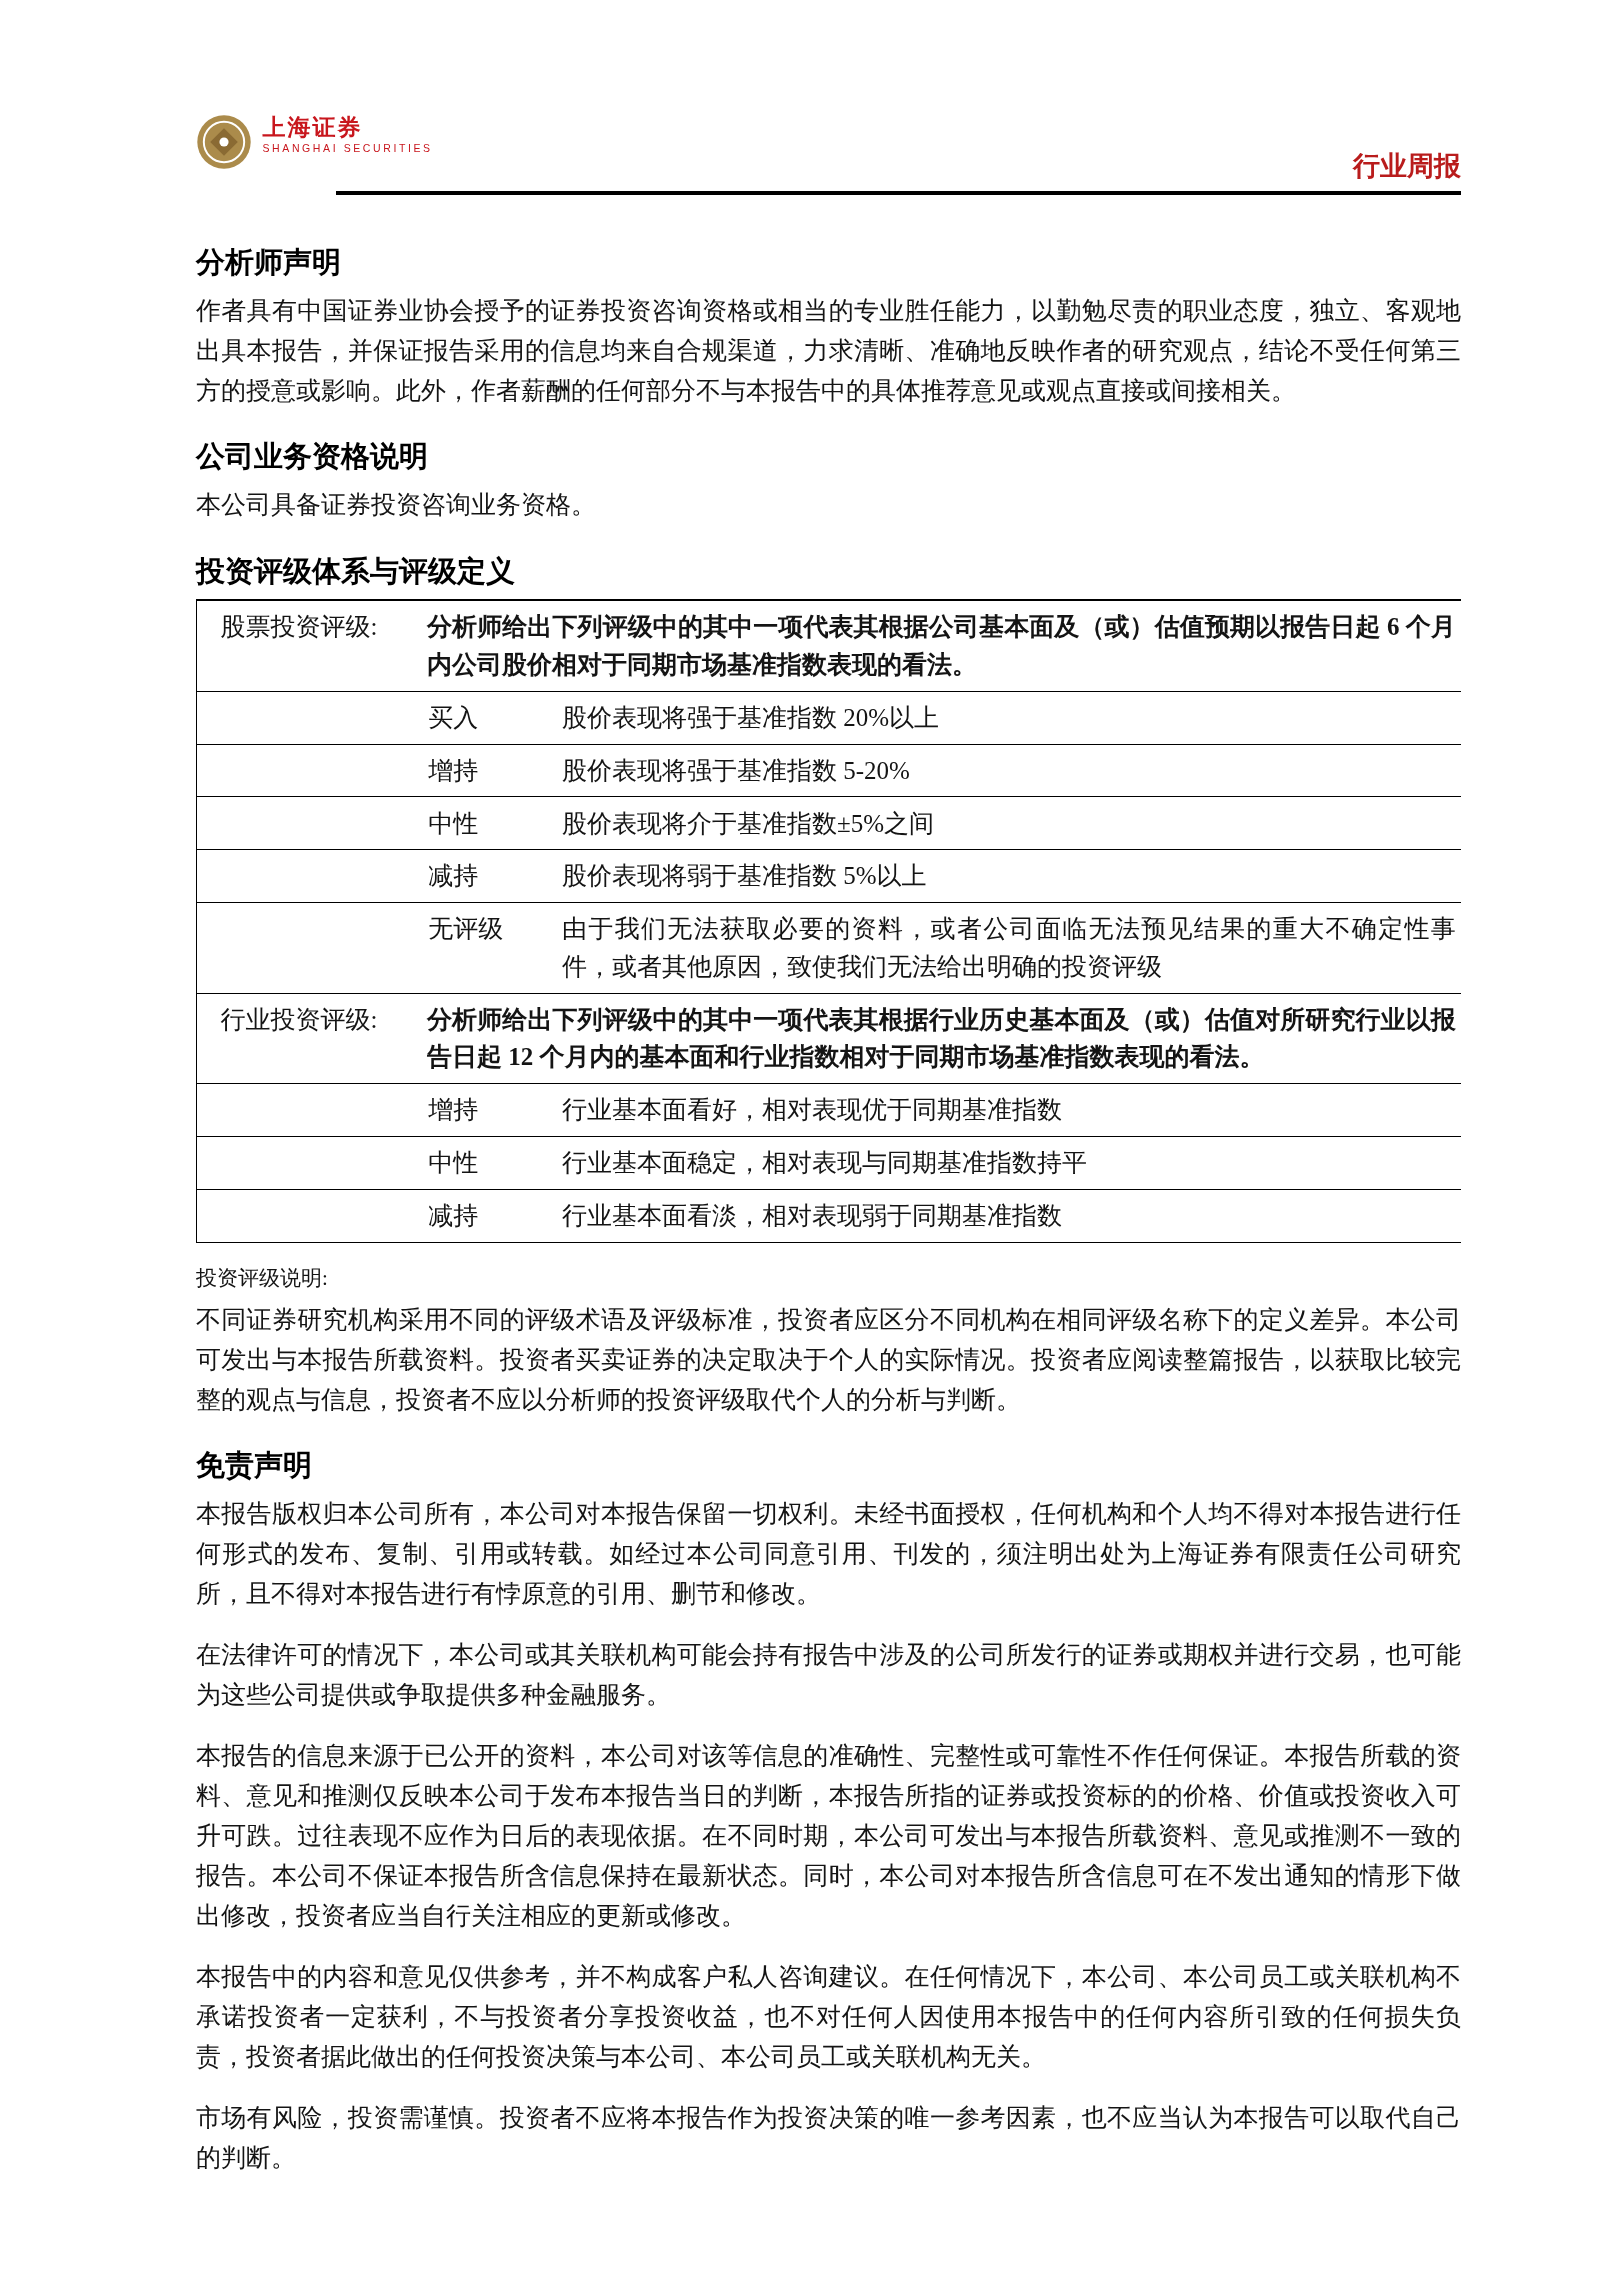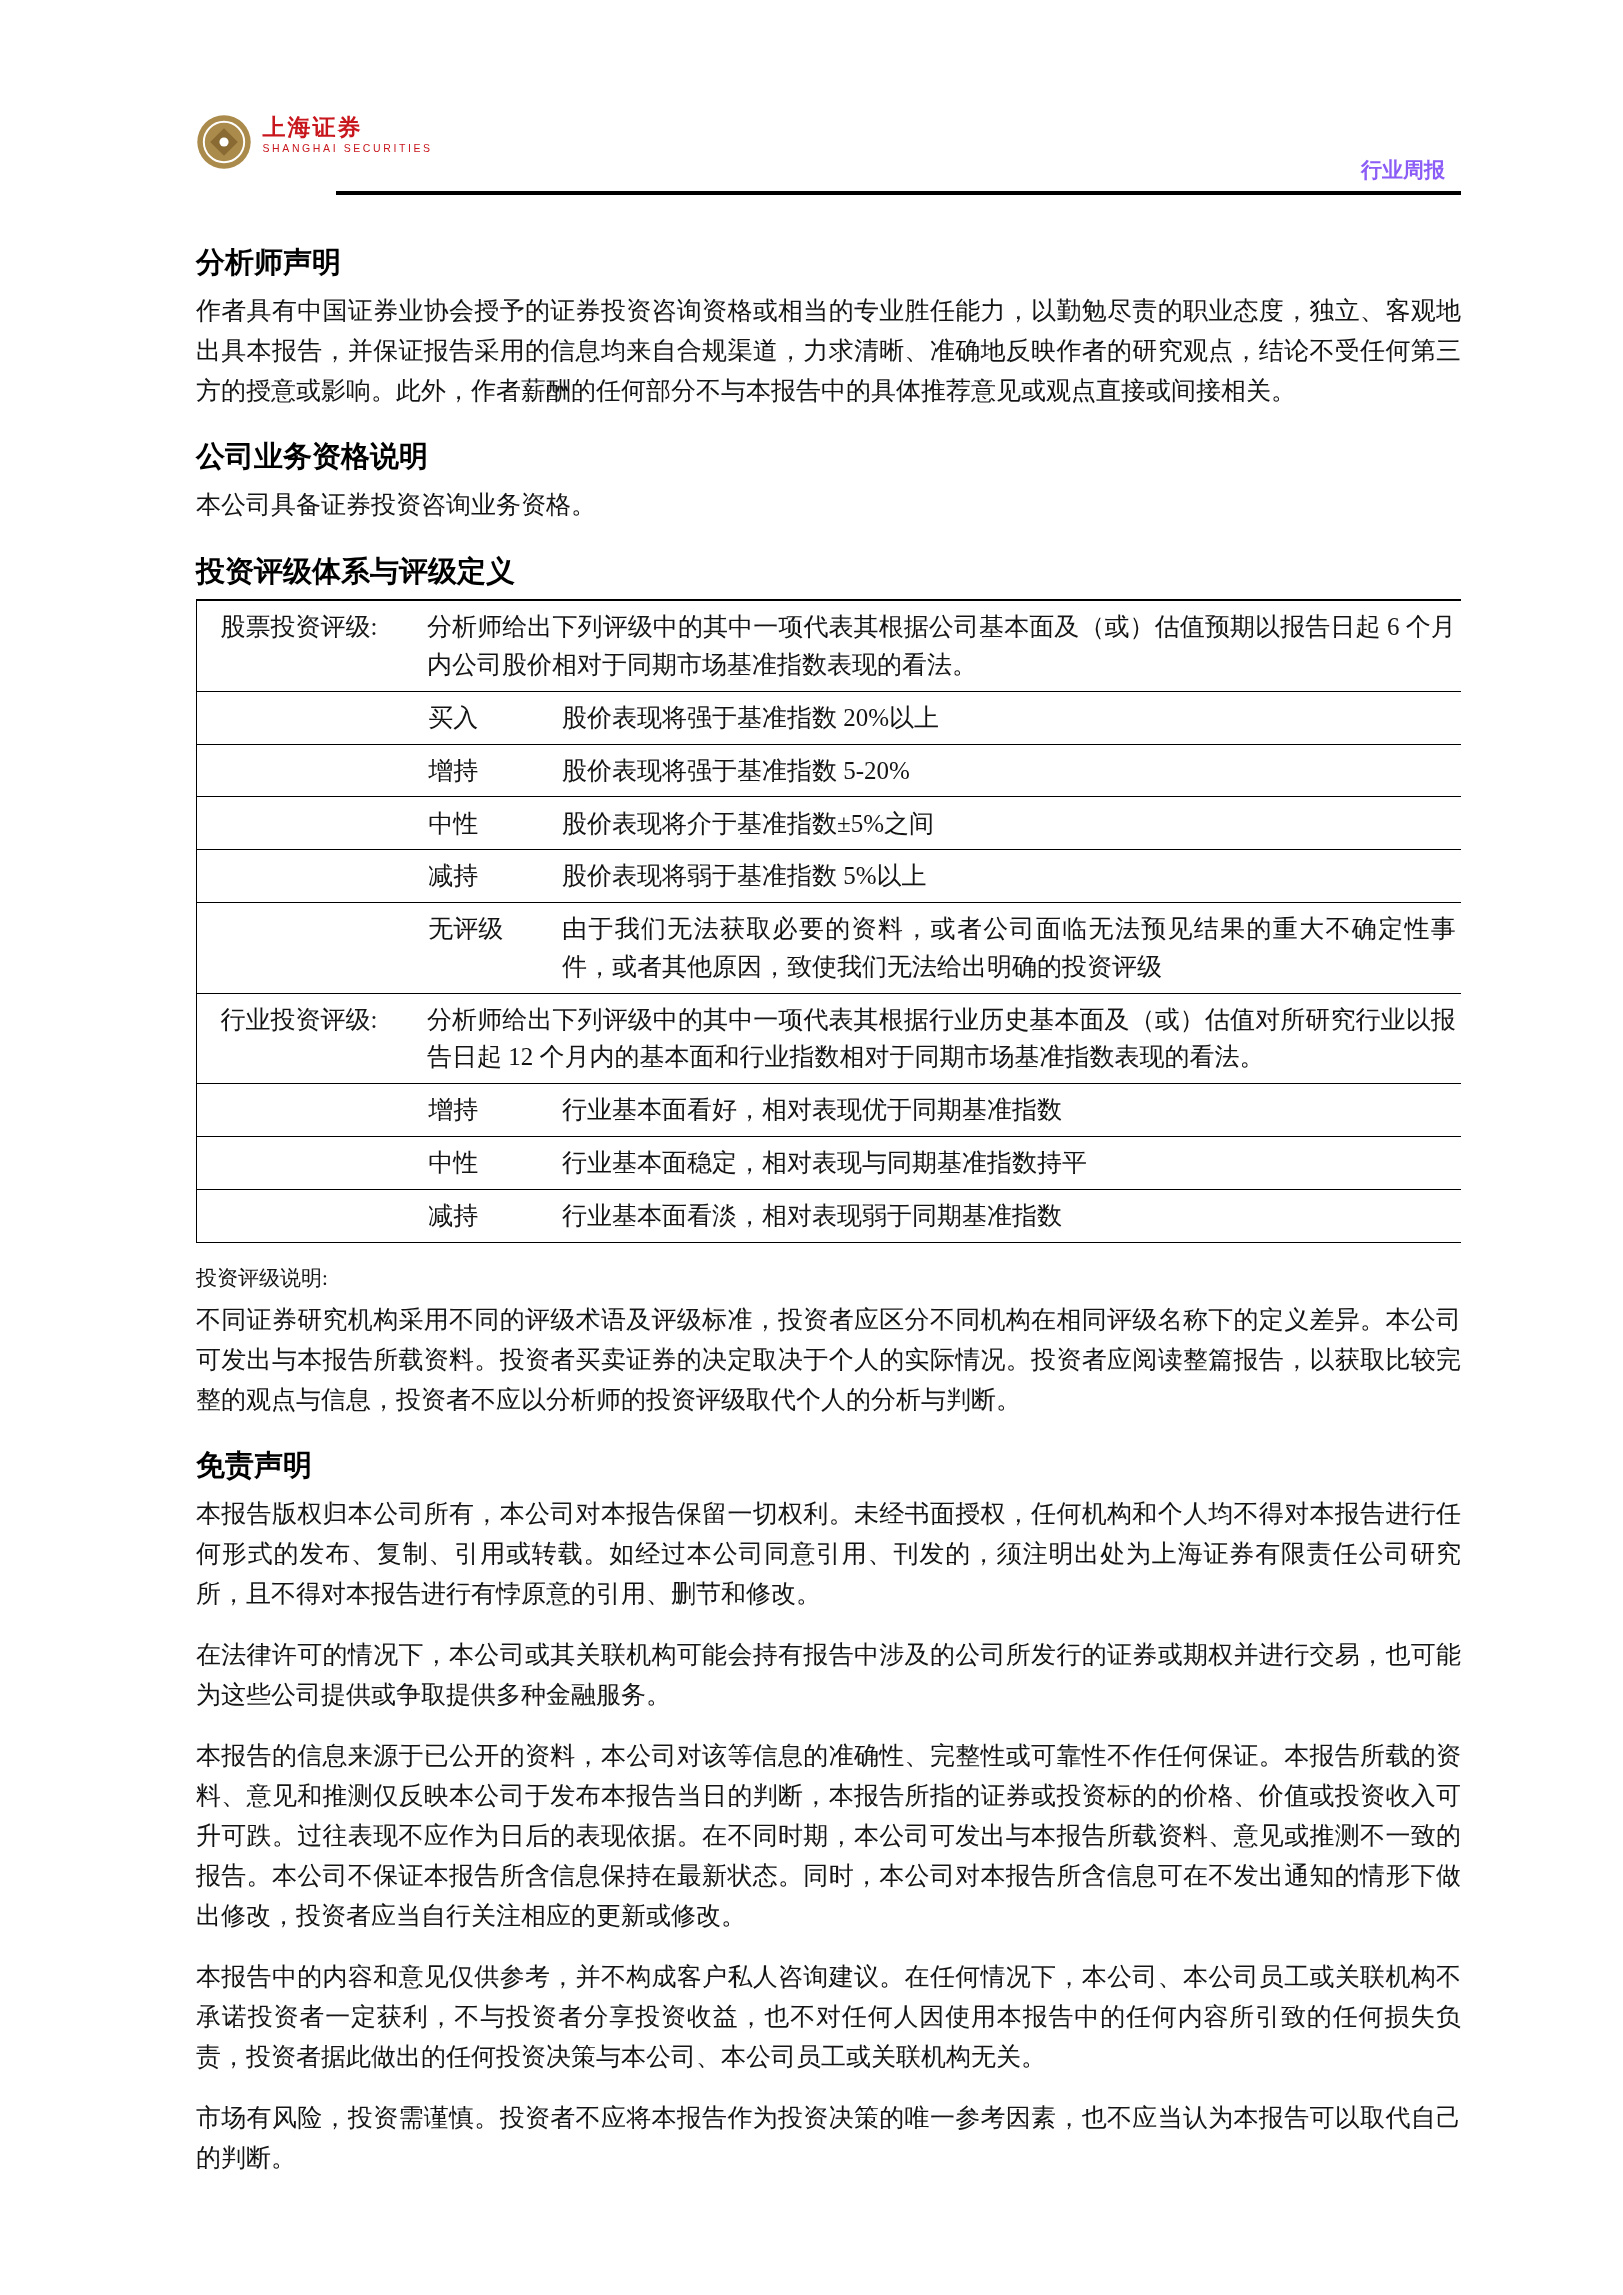--- a/index.html
+++ b/index.html
@@ -20,23 +20,23 @@
   .brand-name {
     font-family: "Liberation Sans", sans-serif; font-weight: bold;
     font-size: 23px; line-height: 1.15; color: var(--brand-red, #c8161d);
     letter-spacing: 2px; white-space: nowrap;
   }
   .brand-sub {
     font-family: "Liberation Sans", sans-serif; font-size: 10.5px;
     color: var(--brand-red, #c8161d); letter-spacing: 2.6px; margin-top: 1.3px; white-space: nowrap;
   }
   .doc-type {
-    position: absolute; right: 16px; bottom: 14.4px;
+    position: absolute; right: 0; bottom: 14.4px;
     font-family: "Liberation Sans", sans-serif; font-weight: bold;
-    font-size: 21px; color: #8b5cf6;
+    font-size: 27px; color: #b91c1c;
   }
   .header-rule { position: absolute; left: 140px; right: 0; bottom: 2.6px; height: 4.6px; background: #000; }
 
   
   h2.sec {
     font-size: 29px; font-weight: bold; color: #000;
     margin: 27.5px 0 10.5px 0; line-height: 1.25;
     font-family: "Liberation Serif", "DejaVu Serif", serif;
   }
   h2.sec.first { margin-top: 46px; }
@@ -58,21 +58,21 @@
     grid-template-columns: 230px 135px 1fr;
     border-bottom: 1.3px solid #000;
     padding: 7.2px 0;
     line-height: 1.5;
     align-items: start;
   }
   .tcell { min-height: 1em; }
   .tlabel { padding-left: 23.6px; font-weight: normal; }
   .tterm { padding-left: 1.3px; }
   .tdesc { padding-right: 5.2px; text-align: justify; }
-  .tmerged { grid-column: 2 / 4; padding-right: 5.2px; text-align: justify; }
+  .tmerged { grid-column: 2 / 4; padding-right: 5.2px; text-align: justify; font-weight: bold; }
   .tnote { grid-column: 1 / 4; padding-left: 23.6px; padding-right: 5.2px; text-align: justify; }
 
   
   .disclaimer p.body { margin-bottom: 21px; }
 </style>
 </head>
 <body>
 
 <div class="page">
 

